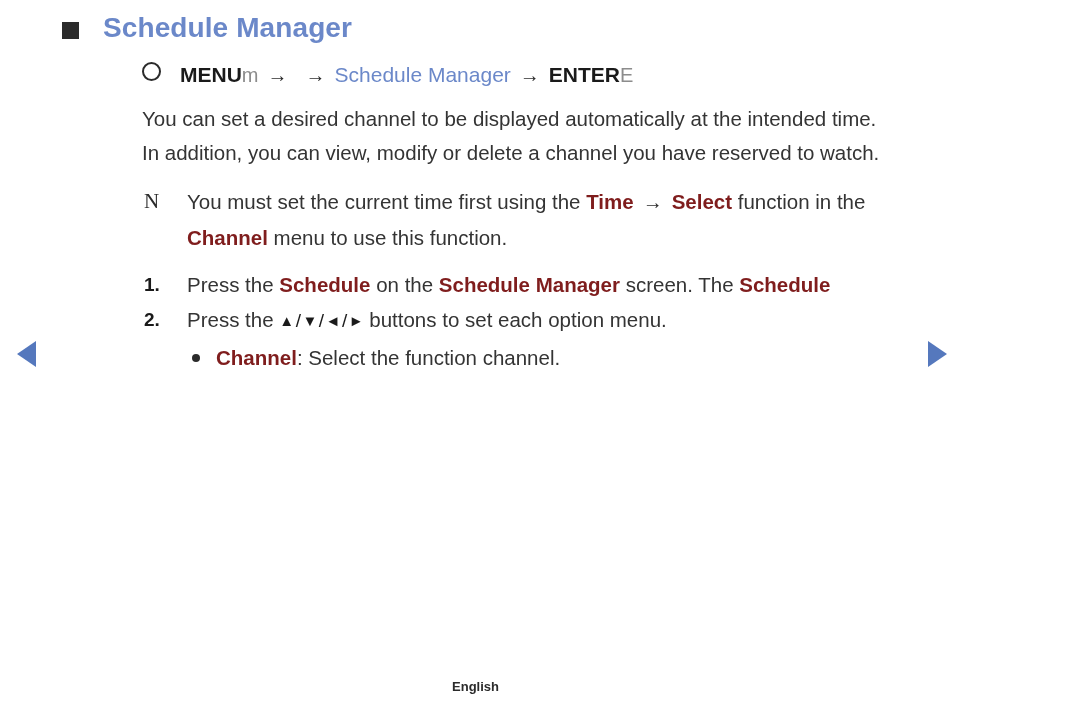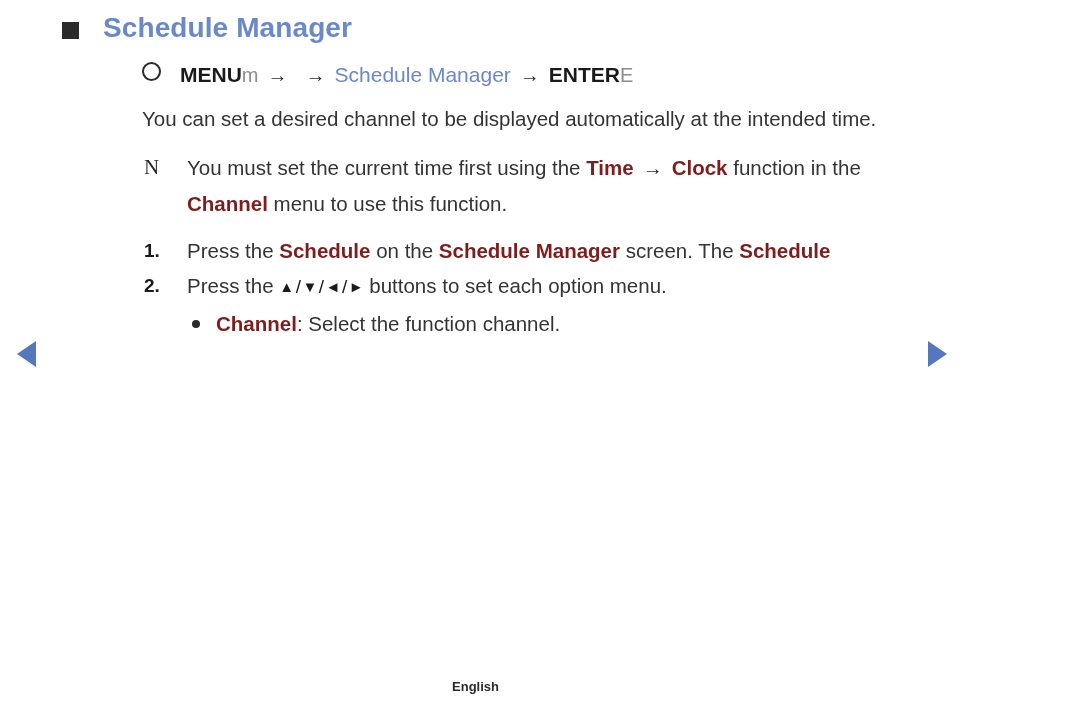--- a/index.html
+++ b/index.html
@@ -233,25 +233,26 @@
       <span class="path-arrow">→</span>
       <span class="path-arrow">→</span>
       <span class="blue">Schedule Manager</span>
       <span class="path-arrow">→</span>
       <span class="kbd">ENTER</span>
         <span class="kbd-sym">E</span>
     </div>
 
     <div class="para">
       <div>You can set a desired channel to be displayed automatically at the intended time.</div>
+      <div>In addition, you can view, modify or delete a channel you have reserved to watch.</div>
     </div>
 
     <div class="note">
       <span class="note-glyph">N</span>
-      <div class="ln"><span>You must set the current time first using the </span><span class="blue-b">Time</span><span class="path-arrow">→</span><span class="blue-b">Clock</span><span> function in the</span></div>
+      <div class="ln"><span>You must set the current time first using the </span><span class="blue-b">Time</span><span class="path-arrow">→</span><span class="blue-b">Select</span><span> function in the</span></div>
       <div class="ln"><span class="blue-b">Channel</span><span> menu to use this function.</span></div>
     </div>
 
     <div class="steps">
 
       <div class="step">
         <span class="step-num">1.</span>
         <div class="ln"><span>Press the </span><span class="blue-b">Schedule</span><span> on the </span><span class="blue-b">Schedule Manager</span><span> screen. The </span><span class="blue-b">Schedule</span></div>
       </div>
 

